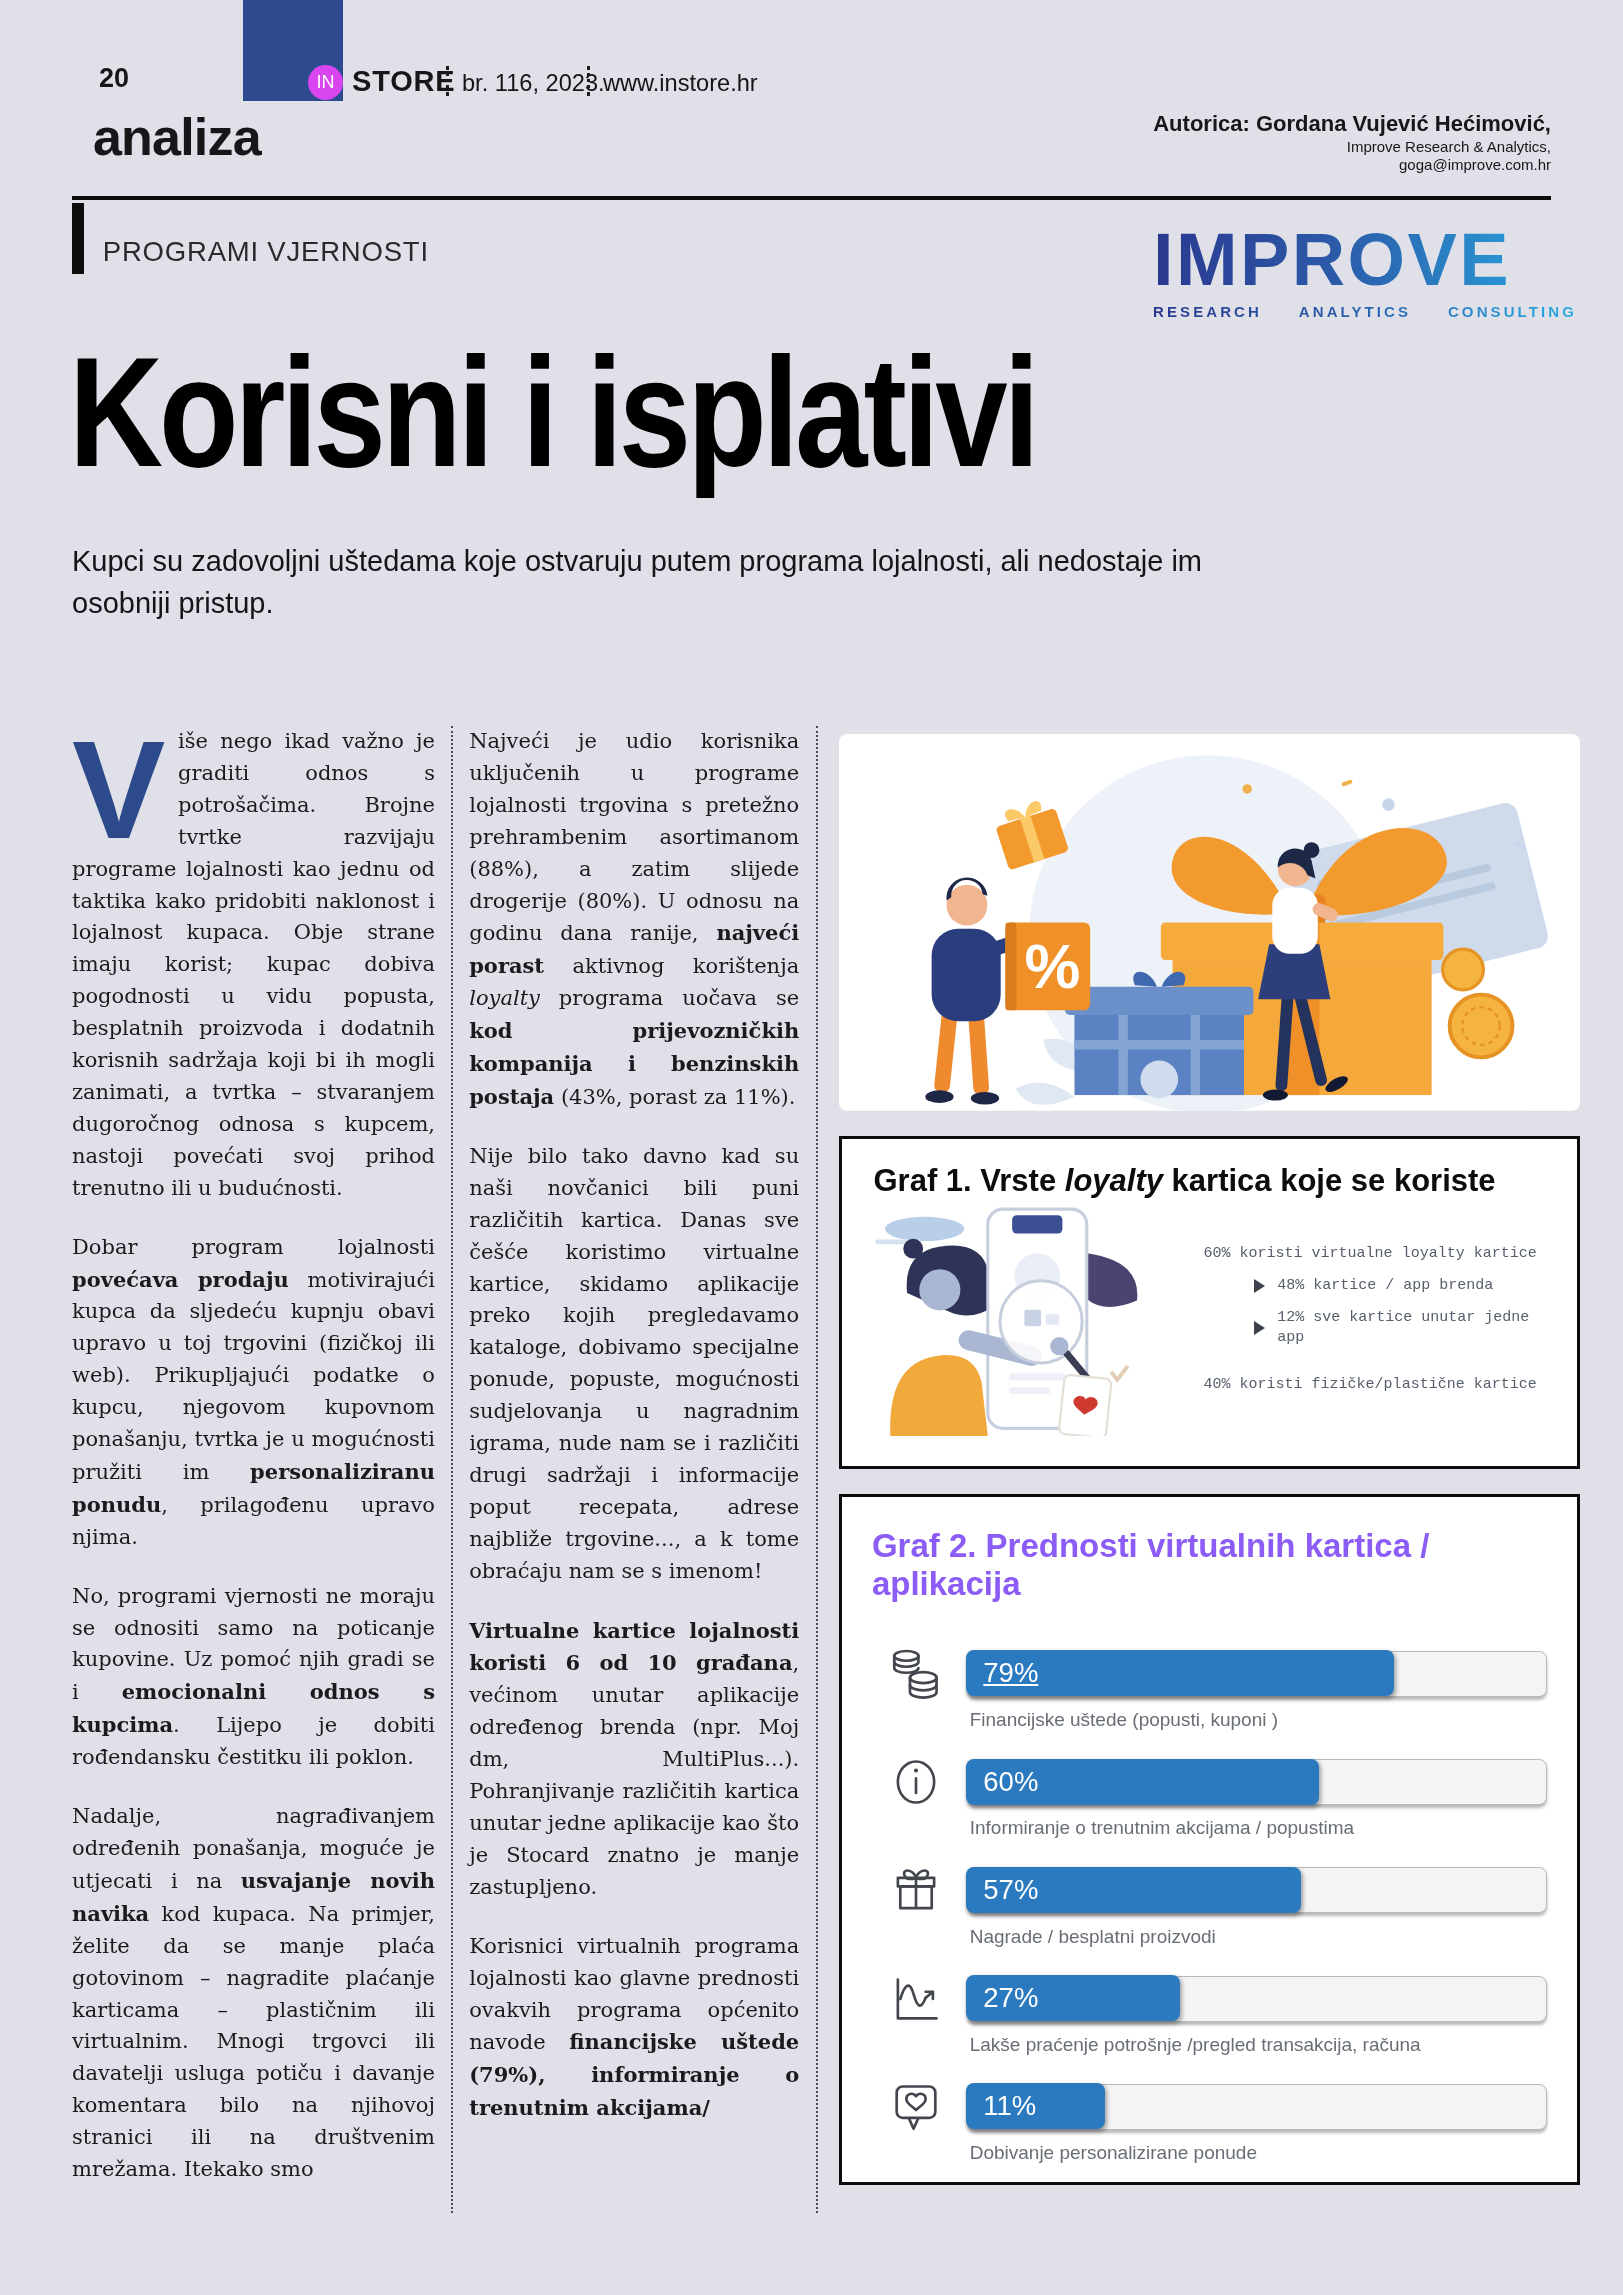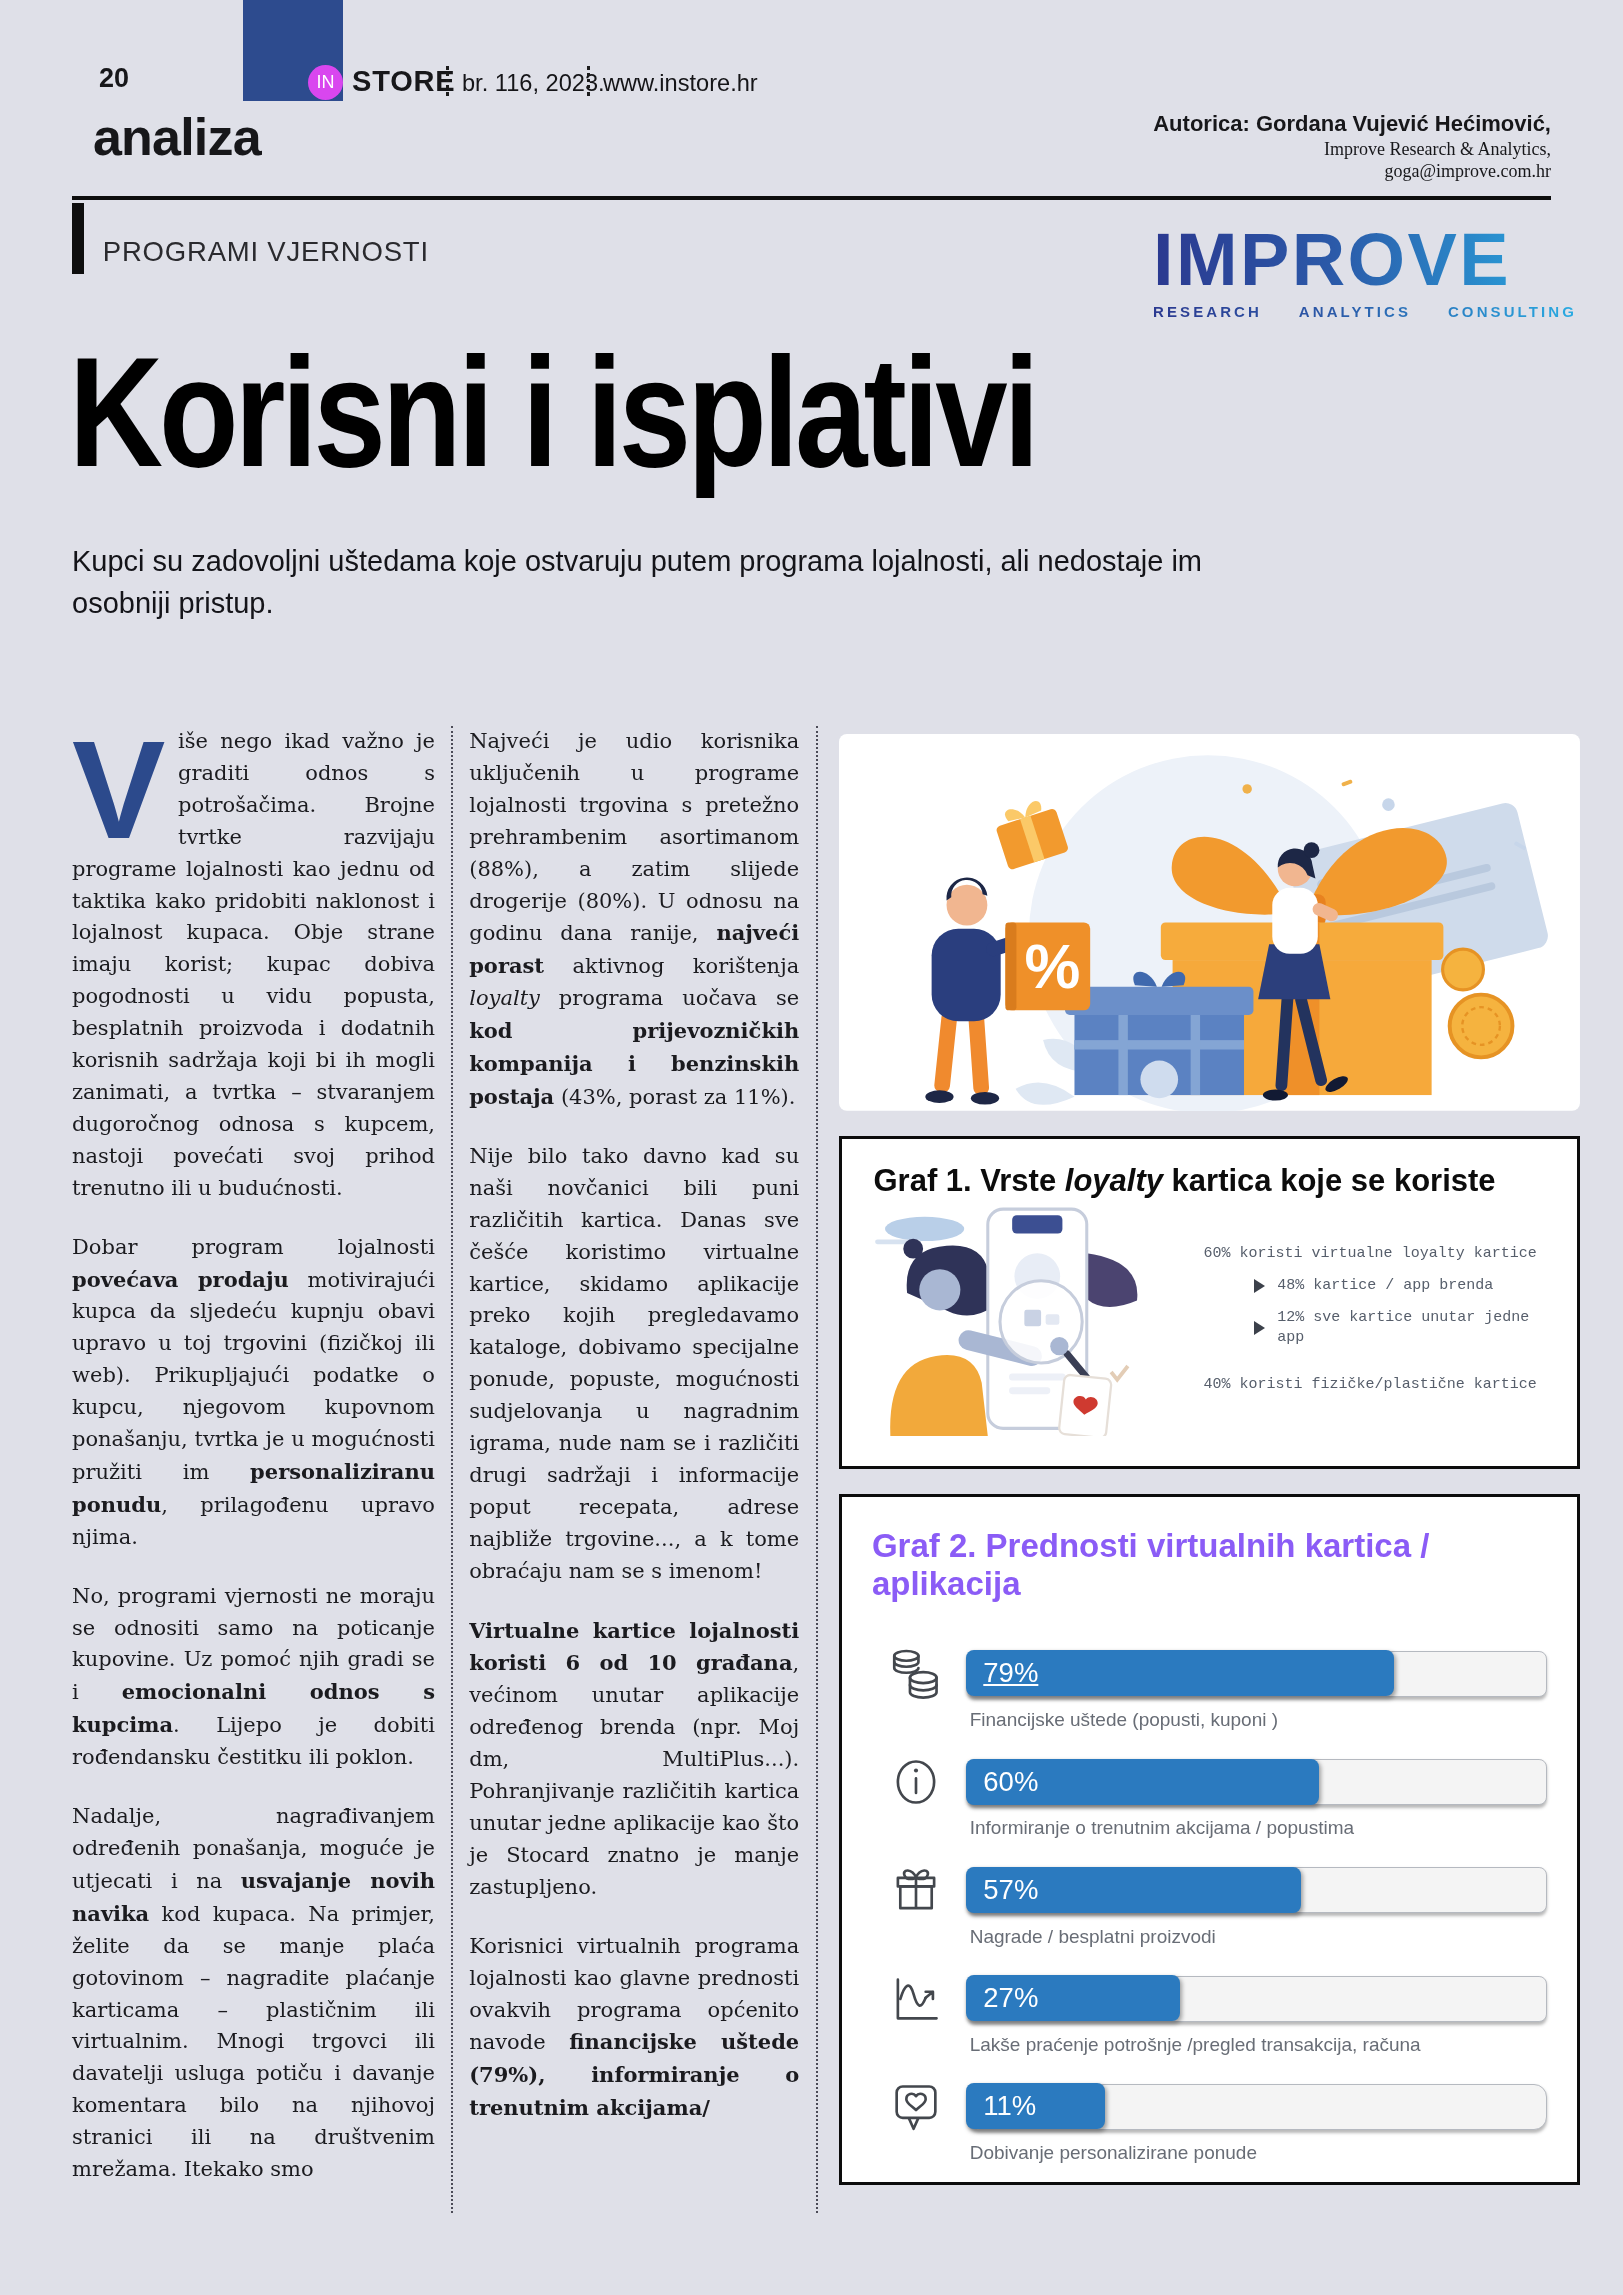--- a/index.html
+++ b/index.html
@@ -12,21 +12,21 @@
             display:flex;align-items:center;justify-content:center;font-size:18px;font-weight:normal;letter-spacing:0;}
   .store{position:absolute;left:352px;top:65px;font-size:29px;font-weight:bold;letter-spacing:0.8px;}
   .msep{position:absolute;top:66px;height:30px;border-left:3.9px dotted #1c1c1c;}
   .msep.s1{left:446px;}  .msep.s2{left:587px;}
   .issue{position:absolute;left:462px;top:70px;font-size:23.6px;color:#151518;}
   .site{position:absolute;left:603px;top:70px;font-size:23.6px;color:#151518;}
   .section{position:absolute;left:93px;top:107px;font-size:52px;font-weight:bold;letter-spacing:-0.8px;}
 
   .author{position:absolute;right:72px;top:110px;text-align:right;line-height:1.25;}
   .author .a1{font-size:22px;font-weight:bold;}
-  .author .a2,.author .a3{font-size:18px;font-family:Liberation Serif, serif;}
+  .author .a2,.author .a3{font-size:15px;}
 
   .toprule{position:absolute;left:72px;right:72px;top:196px;height:3.9px;background:#0e0e0e;}
 
   .kicker{position:absolute;left:72px;top:203px;display:flex;align-items:flex-end;height:71px;}
   .kbar{width:11.8px;height:71px;background:#0e0e0e;margin-right:19px;}
   .ktext{font-size:27.5px;letter-spacing:0.8px;color:#2a2a2e;margin-bottom:6.3px;}
 
   .improve{position:absolute;right:46px;top:223px;width:424px;}
   .improve-word{font-size:74px;font-weight:bold;letter-spacing:2.4px;line-height:1;
      background:linear-gradient(90deg,#2b3990 0%,#2b59a8 42%,#29abe2 100%);
@@ -318,21 +318,21 @@
             <div class="g2label">Lakše praćenje potrošnje /pregled transakcija, računa</div>
           </div>
           <div class="g2row">
             <div class="g2icon">
               <svg viewBox="0 0 48 48" fill="none" stroke="#43474d" stroke-width="2.2" stroke-linejoin="round">
                 <rect x="8" y="7" width="32" height="26" rx="5"></rect>
                 <path d="M18 33 l4 9 4 -9"></path>
                 <path d="M24 15 c-2.5 -3.5 -8 -2 -8 2.5 c0 3.5 4.5 5.5 8 9 c3.5 -3.5 8 -5.5 8 -9 c0 -4.5 -5.5 -6 -8 -2.5z"></path>
               </svg>
             </div>
-            <div class="g2track" style="background: rgb(244, 244, 244); border-radius: 13px;">
+            <div class="g2track" style="background: rgb(244, 244, 244);">
               <div class="g2fill" style="width: 21%; background: rgb(43, 122, 191);">
                 <span>11%</span>
               </div>
             </div>
             <div class="g2label">Dobivanje personalizirane ponude</div>
           </div>
         </div>
     </div>
 
   </div>

